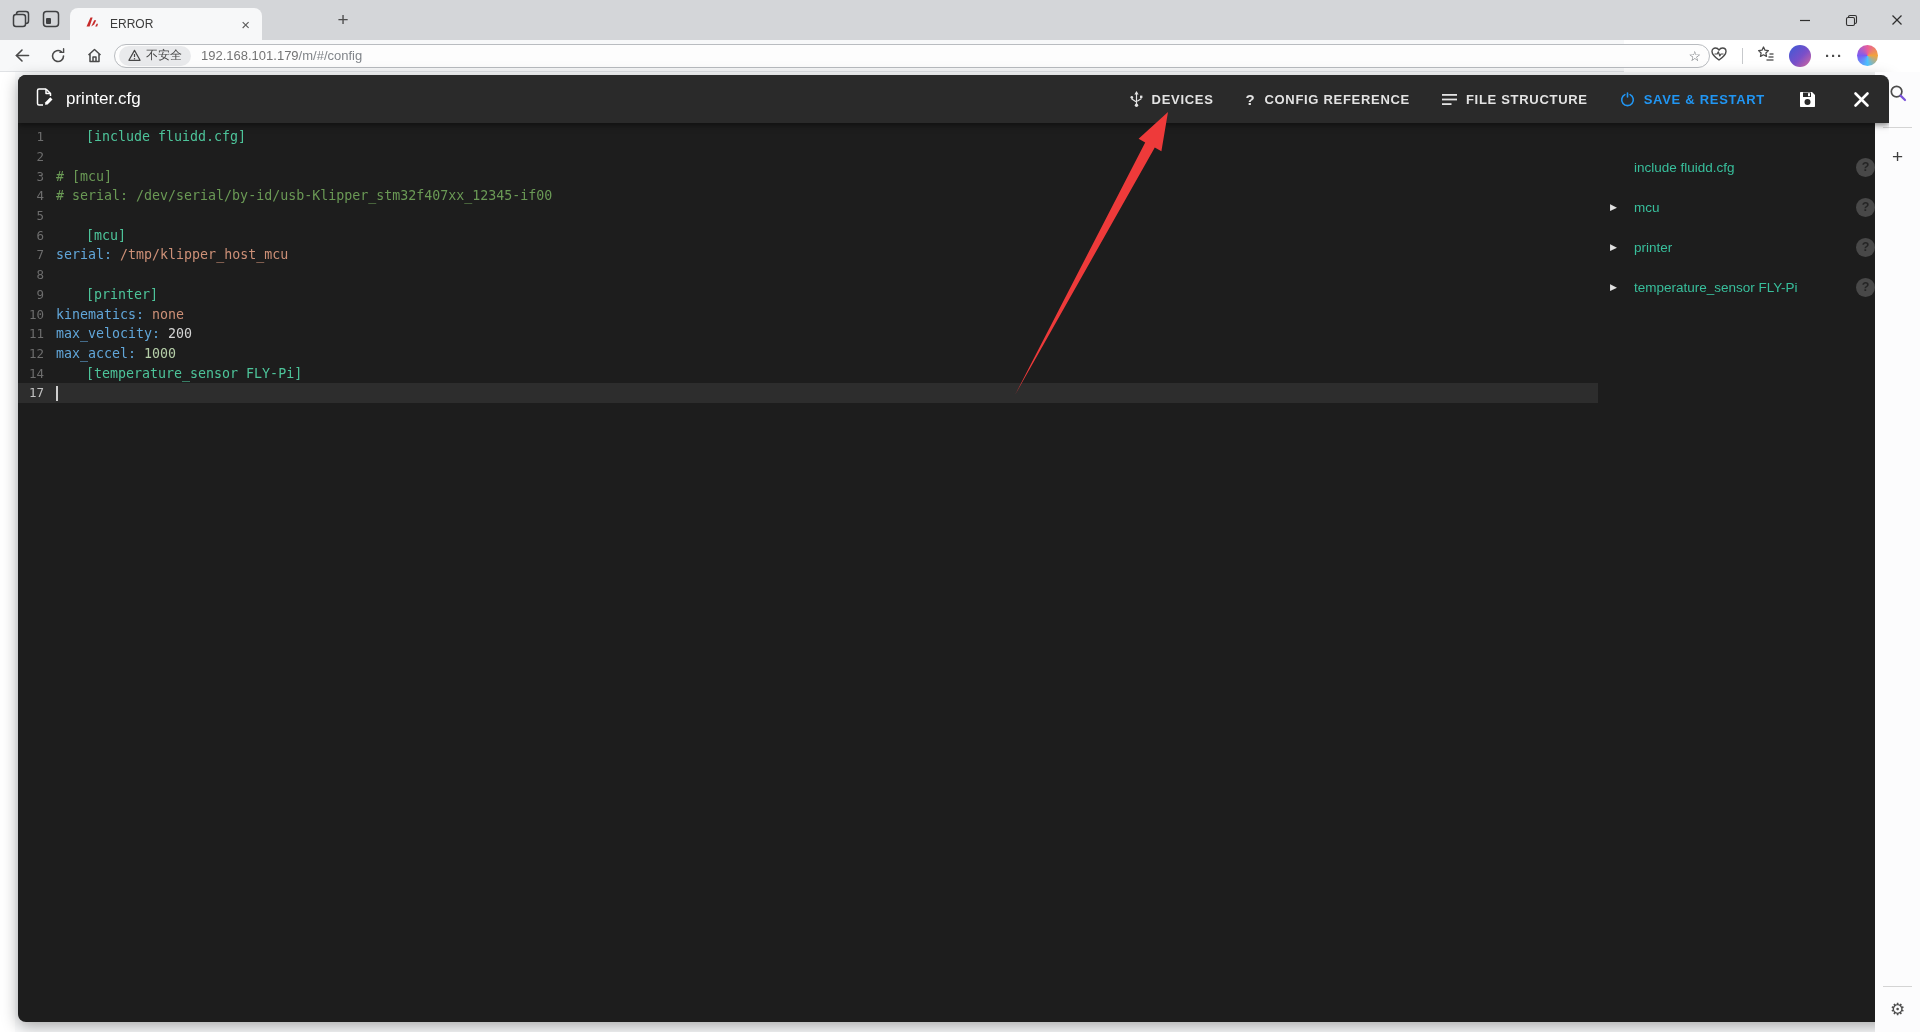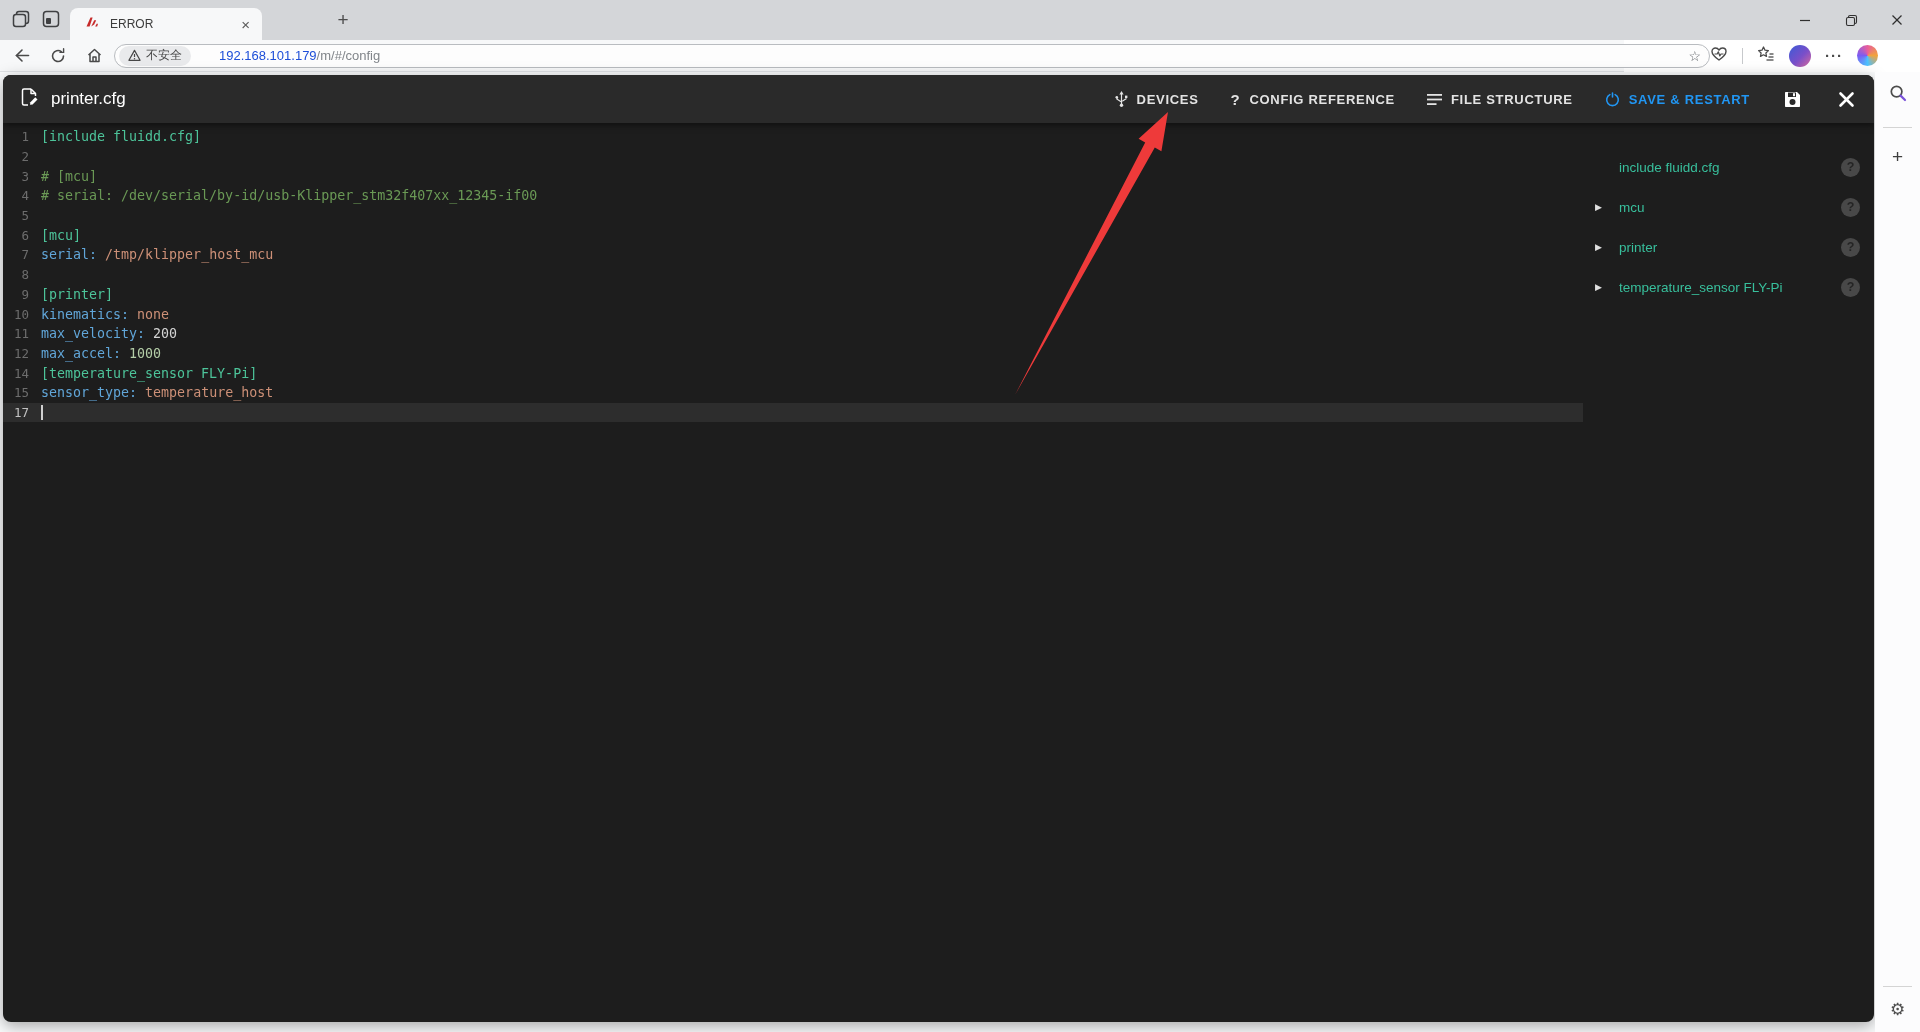--- a/index.html
+++ b/index.html
@@ -15,49 +15,49 @@
   .win-controls { position:absolute; right:0; top:0; height:40px; display:flex; }
   .win-btn { width:46px; height:40px; display:flex; align-items:center; justify-content:center; color:#303030; }
 
   
   .toolbar { position:absolute; top:40px; left:0; width:1624px; height:32px; background:#f7f8f9; border-bottom:1px solid #e0e2e5; display:flex; align-items:center; padding:0 10px 0 8px; }
   .nav-icon { width:28px; height:28px; display:flex; align-items:center; justify-content:center; color:#4a4a4a; flex:none; }
   .urlpill { margin-left:6px; width:1596px; height:24px; border:1px solid #b9bcc0; border-radius:13px; background:#fdfdfd; display:flex; align-items:center; padding:0 8px 0 4px; flex:none; }
   .sec-chip { height:20px; background:#e9eaec; border-radius:10px; display:flex; align-items:center; gap:5px; padding:0 9px; flex:none; }
   .sec-chip span { font-size:12px; color:#474747; }
   .url-text { margin-left:10px; font-size:13px; white-space:nowrap; }
-  .url-host { color:#1d4ed8;margin-left:18px; }
+  .url-host { color:#737373; }
   .url-path { color:#81858a; }
   .pill-star { margin-left:auto; font-size:14px; color:#5f6368; }
   .tb-right { display:flex; align-items:center; margin-left:auto; gap:14px; }
   .tb-divider { width:1px; height:16px; background:#c7c9cc; }
   .avatar { width:22px; height:22px; border-radius:50%; background:linear-gradient(135deg,#3b5bd6 0%, #7a4fc9 55%, #d96a9c 100%); }
   .ellipsis { font-size:15px; letter-spacing:1px; color:#4a4a4a; font-weight:bold; }
   .copilot { width:21px; height:21px; border-radius:50%; background:conic-gradient(#e85d9b,#f2a33c,#4cc2ff,#7b5bf2,#e85d9b); }
 
   
-  .page { position:absolute; top:72px; left:0; width:1875px; height:960px; background:#fafbfc; }
+  .page { position:absolute; top:72px; left:15px; width:1875px; height:960px; background:#fafbfc; }
 
   
   .panel { position:absolute; left:3px; top:3px; width:1871px; height:947px; background:var(--panel_bg); border-radius:8px; overflow:hidden; box-shadow:0 4px 16px rgba(0,0,0,.35); }
   .panel-topbar { position:absolute; top:0; left:0; right:0; height:48px; background:var(--topbar_bg); display:flex; align-items:center; padding:0 16px; z-index:3; box-shadow:0 2px 6px rgba(0,0,0,.5); }
   .panel-title { color:#ffffff; font-size:17px; font-weight:500; margin-left:12px; }
   .tb-btn { display:flex; align-items:center; gap:9px; color:#e3e3e3; font-size:13px; font-weight:bold; letter-spacing:.7px; margin-left:32px; white-space:nowrap; }
   .tb-btn .q { font-size:15px; font-weight:bold; }
   .tb-btn.blue { color:var(--save_blue); }
   .icon-btn { margin-left:30px; display:flex; align-items:center; justify-content:center; width:24px; height:24px; }
 
   
   .editor { position:absolute; top:48px; left:0; width:1580px; bottom:0; padding-top:4px; font-family:"DejaVu Sans Mono", monospace; font-size:13.3px; }
   .line { display:flex; height:19.7px; align-items:center; }
   .line.current { background:var(--current_line); }
   .ln { width:26px; flex:none; text-align:right; color:#6d6d6d; font-size:12.5px; }
   .line.current .ln { color:#c2c2c2; }
   .lt { padding-left:12px; white-space:pre; }
-  .c-section { color:var(--section); }
+  .c-section { color:var(--section);margin-left:30px; }
   .c-comment { color:var(--comment); }
   .c-key { color:var(--key); }
   .c-value { color:var(--value); }
   .c-num { color:var(--number); }
   .c-num2 { color:var(--number_alt); }
   .c-plain { color:var(--plain); }
   .caret { display:inline-block; width:1.5px; height:15px; background:#cfcfcf; vertical-align:middle; }
 
   
   .file-sidebar { position:absolute; left:1580px; top:48px; right:0; bottom:0;margin-top:24px; }
@@ -294,24 +294,20 @@
           <span class="lt"><span class="c-key">max_velocity:</span><span class="c-plain"> </span><span class="c-num">200</span></span>
         </div>
         <div class="line">
           <span class="ln">12</span>
           <span class="lt"><span class="c-key">max_accel:</span><span class="c-plain"> </span><span class="c-num2">1000</span></span>
         </div>
         <div class="line">
           <span class="ln">14</span>
           <span class="lt"><span class="c-section">[temperature_sensor FLY-Pi]</span></span>
         </div>
-        <div class="line">
-          <span class="ln">15</span>
-          <span class="lt"><span class="c-key">sensor_type:</span><span class="c-plain"> </span><span class="c-value">temperature_host</span></span>
-        </div>
         <div class="line current">
           <span class="ln">17</span>
           <span class="lt"><span class="caret"></span></span>
         </div>
       </div>
 
     <div class="file-sidebar" id="file-sidebar">
         <div class="fs-item">
           <span class="fs-arrow"></span>
           <span>include fluidd.cfg</span>

